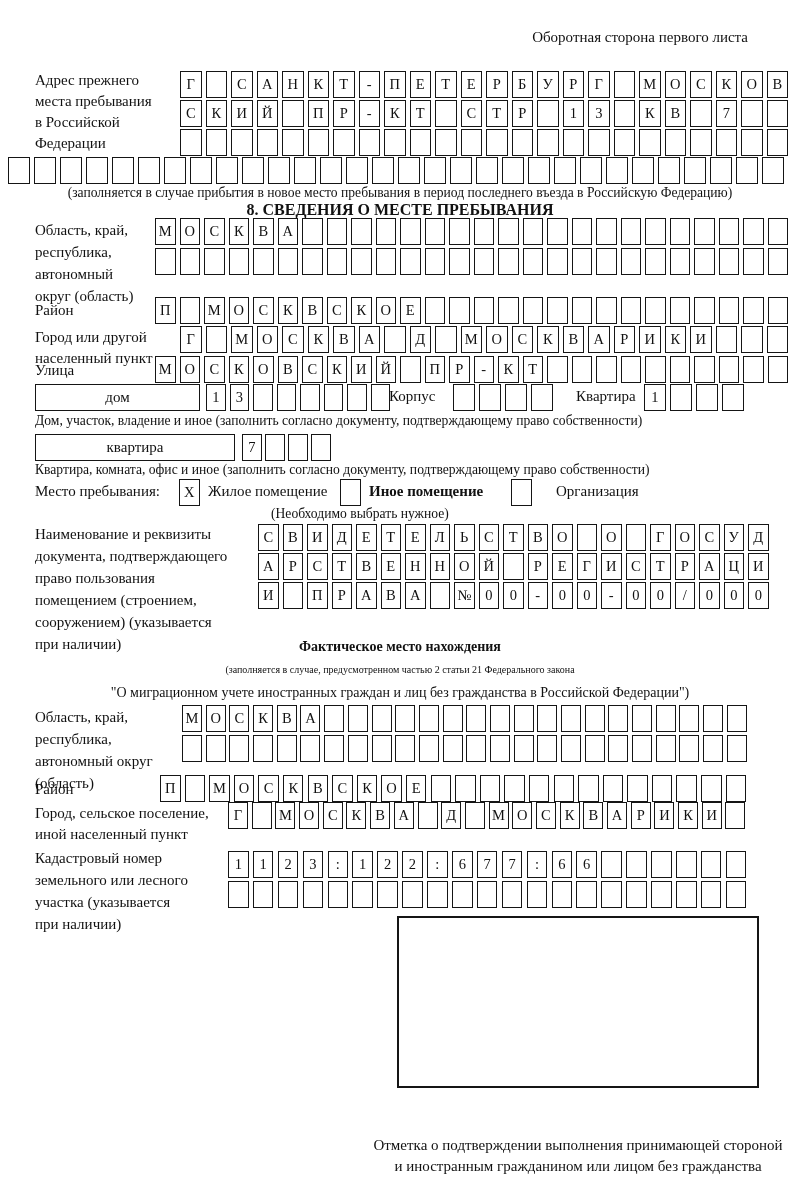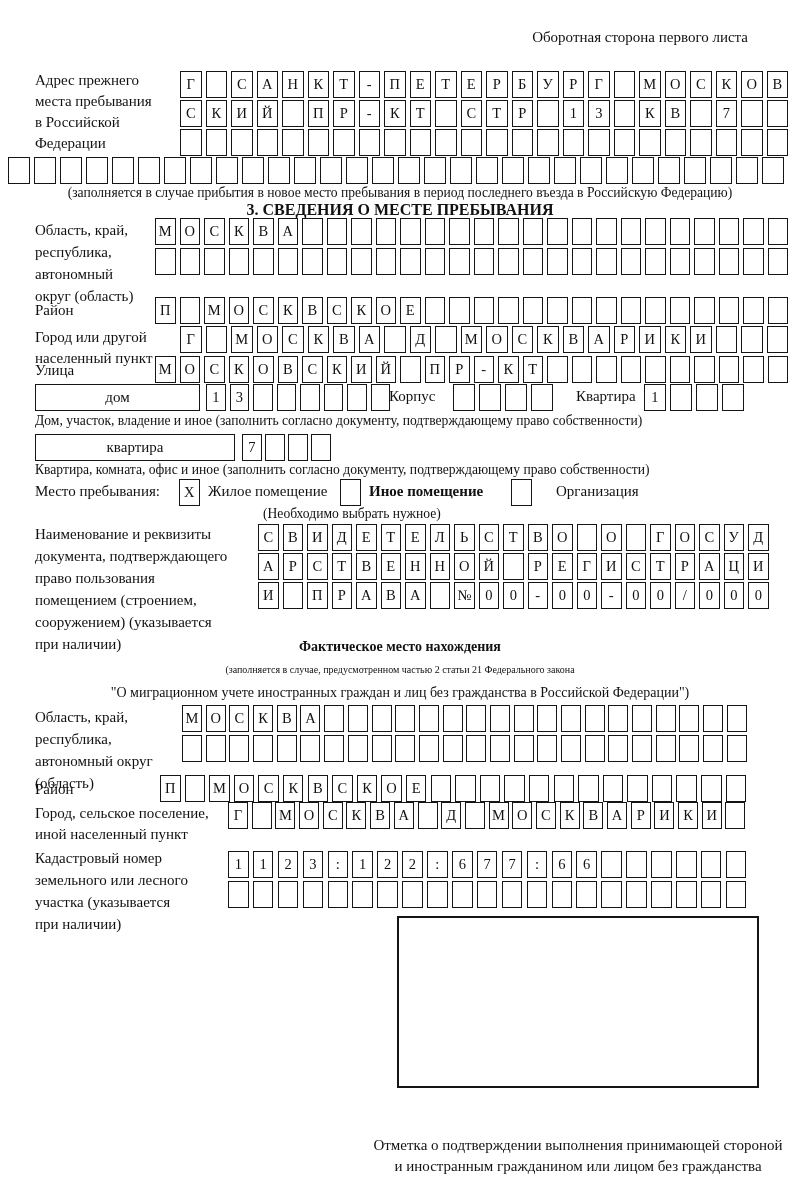--- a/index.html
+++ b/index.html
@@ -143,21 +143,21 @@
       <span class="cell"></span>
       <span class="cell"></span>
       <span class="cell"></span>
       <span class="cell"></span>
       <span class="cell"></span>
       <span class="cell"></span>
       <span class="cell"></span>
     </div>
   <div class="abs note center" style="top:176px;">(заполняется в случае прибытия в новое место пребывания в период последнего въезда в Российскую Федерацию)</div>
 
-  <div class="abs center title" style="top:192px;">3. СВЕДЕНИЯ О МЕСТЕ ПРЕБЫВАНИЯ</div>
+  <div class="abs center title" style="top:192px;">8. СВЕДЕНИЯ О МЕСТЕ ПРЕБЫВАНИЯ</div>
 
   <div class="abs lbl" style="left:35px; top:210px; line-height:22px;">Область, край,
 республика,
 автономный
 округ (область)</div>
   <div class="abs cells" style="left:155px; top:209px;">
       <span class="cell">М</span>
       <span class="cell">О</span>
       <span class="cell">С</span>
       <span class="cell">К</span>
@@ -344,21 +344,21 @@
     </div>
   <div class="abs" style="left:208px; top:474px;">Жилое помещение</div>
   <div class="abs cells" style="left:340px; top:470px;">
       <span class="cell"></span>
     </div>
   <div class="abs" style="left:369px; top:474px;font-weight:bold;">Иное помещение</div>
   <div class="abs cells" style="left:511px; top:470px;">
       <span class="cell"></span>
     </div>
   <div class="abs" style="left:556px; top:474px;">Организация</div>
-  <div class="abs note" style="left:224px; top:497px;padding-left:39px;">(Необходимо выбрать нужное)</div>
+  <div class="abs note" style="left:232px; top:497px;padding-left:39px;">(Необходимо выбрать нужное)</div>
 
   <div class="abs lbl" style="left:35px; top:514px; line-height:22px; width:230px;">Наименование и реквизиты
 документа, подтверждающего
 право пользования
 помещением (строением,
 сооружением) (указывается
 при наличии)</div>
   <div class="abs cells" style="left:258px; top:515px;">
       <span class="cell">С</span>
       <span class="cell">В</span>

